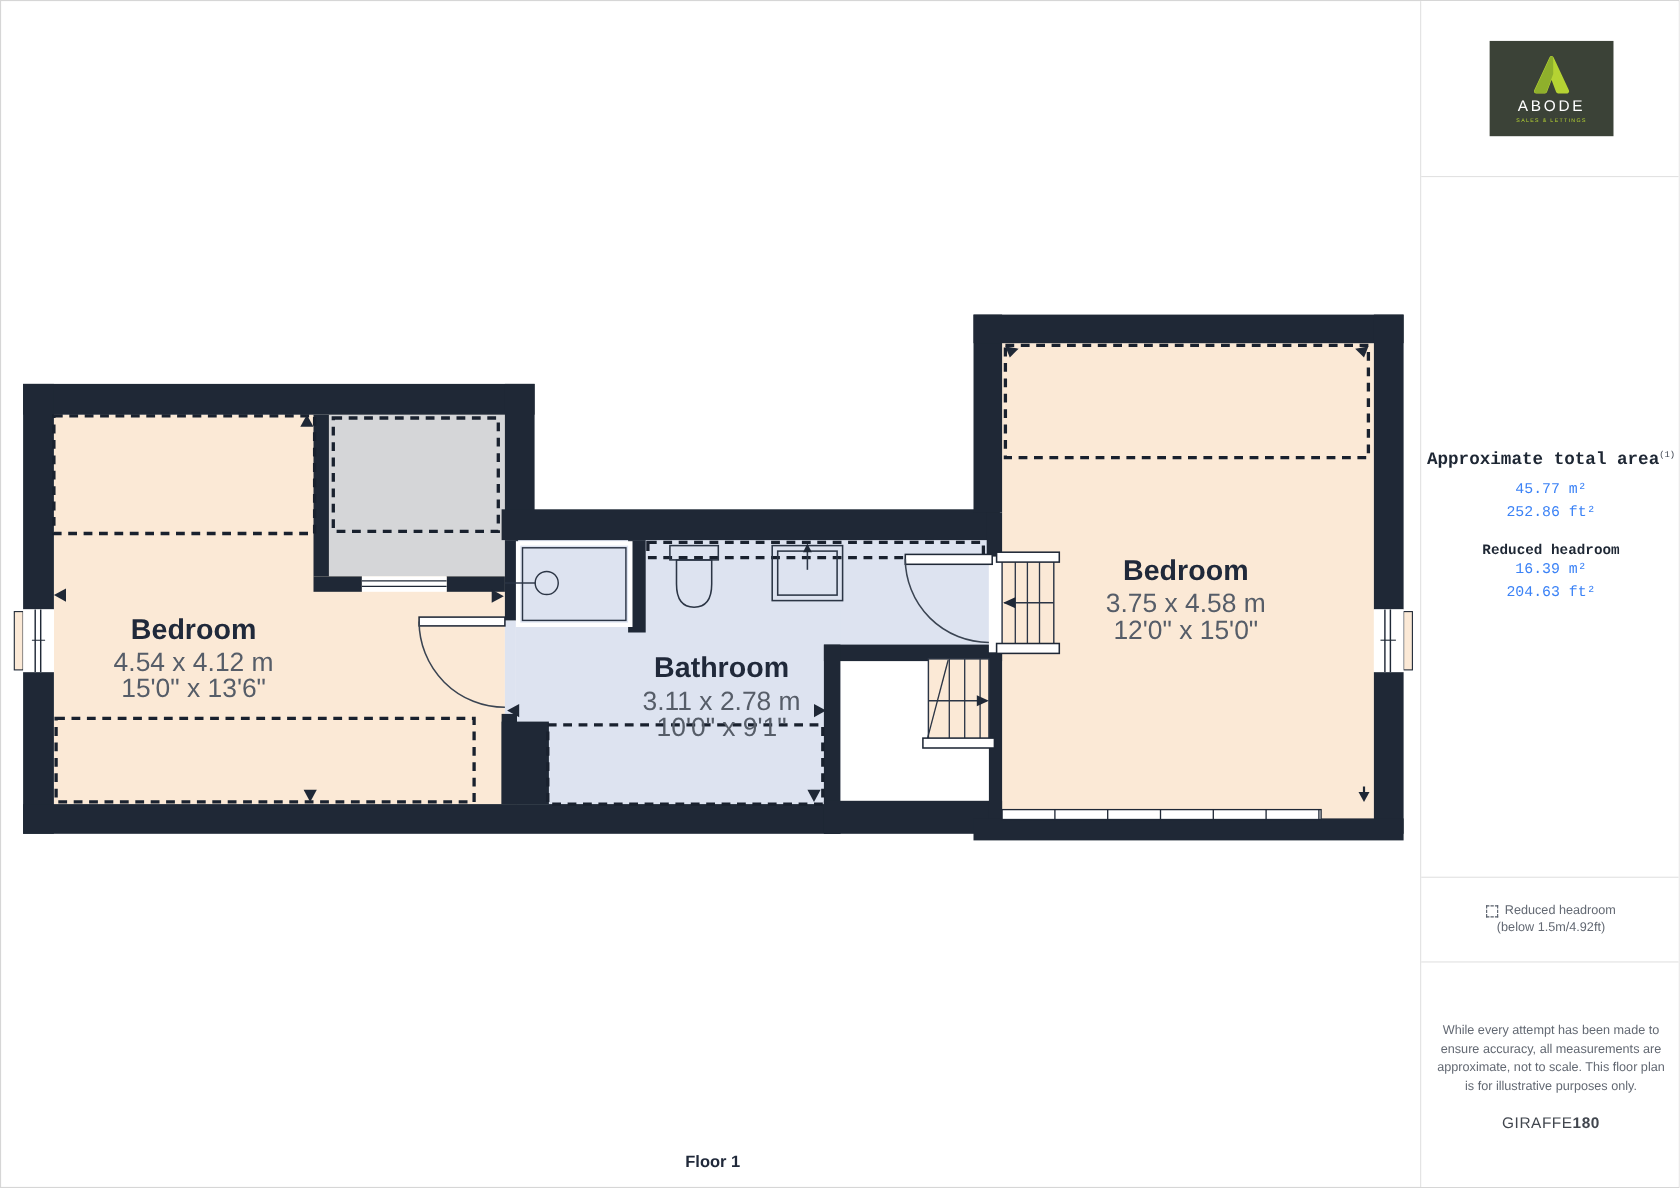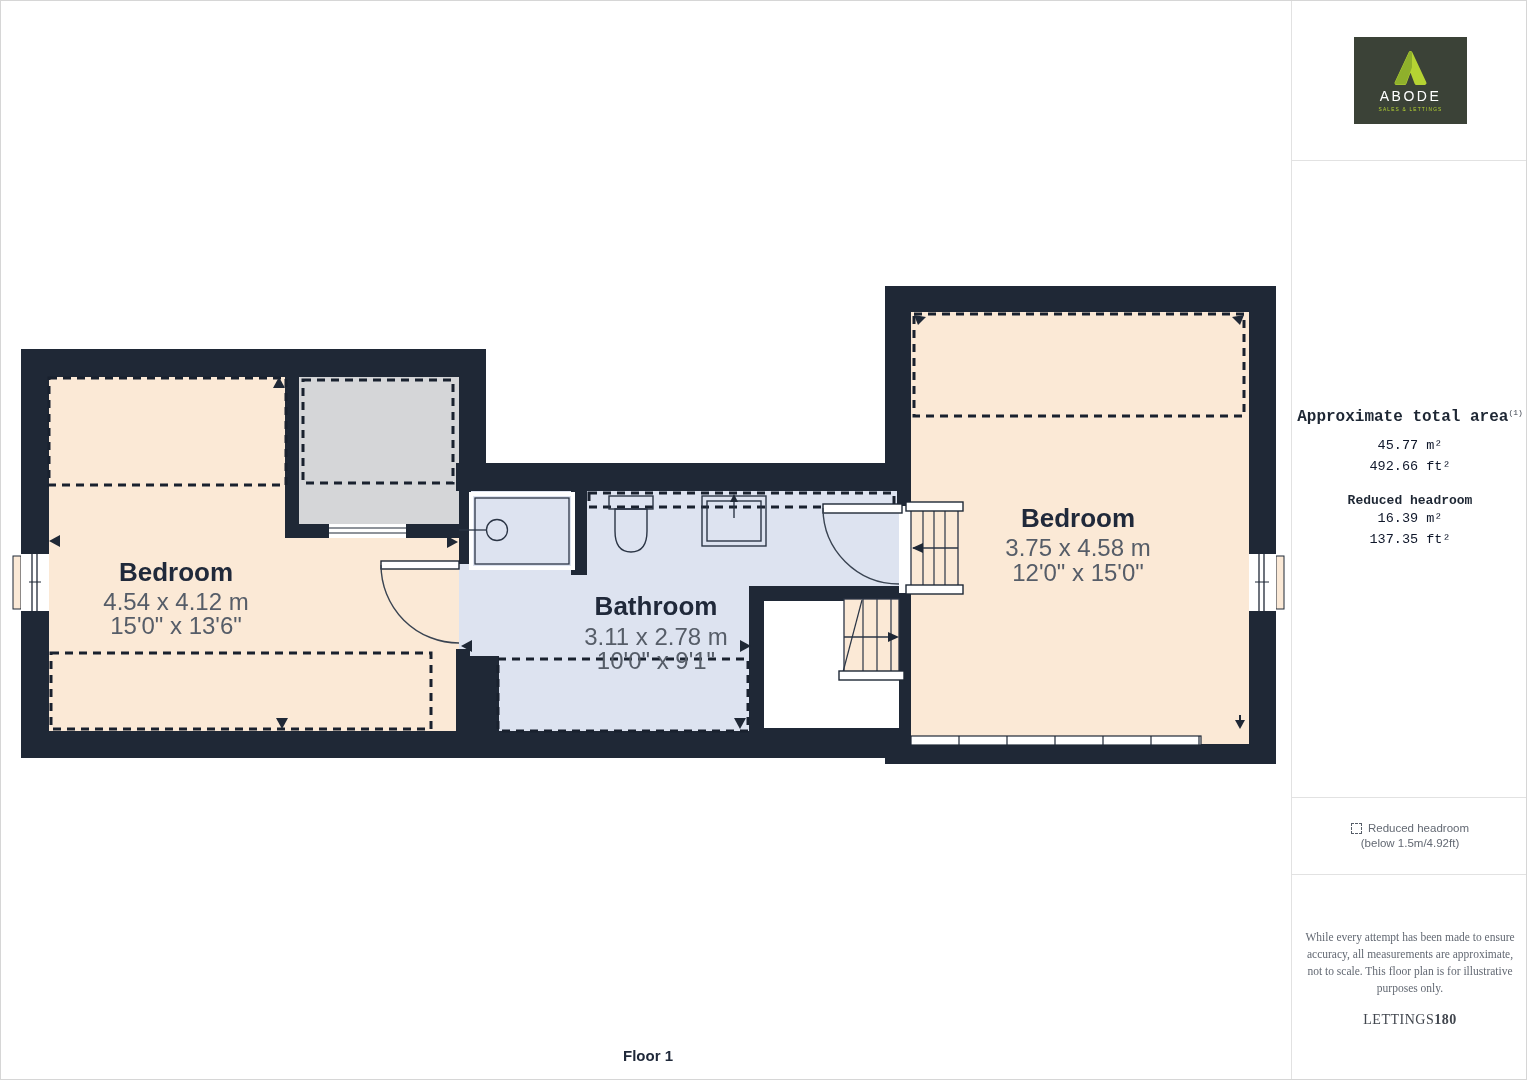--- a/index.html
+++ b/index.html
@@ -14,24 +14,24 @@
   
   #sidebar{position:absolute;left:1290px;top:0;width:237px;height:1080px;
            border-left:1px solid #e2e2e2;box-sizing:border-box;background:#fff;
            display:flex;flex-direction:column;color:#20293a;}
   .sb-section{box-sizing:border-box;border-bottom:1px solid #e2e2e2;
               display:flex;flex-direction:column;align-items:center;justify-content:center;text-align:center;}
   #sb-logo-section{height:160px;}
   #sb-info-section{height:637px;font-family:Liberation Mono, monospace;}
   #sb-footnote-section{height:57px;}
   #sb-legend-section{height:77px;}
-  #sb-disclaimer-section{flex:1;border-bottom:none;padding:0 12px;font-family:Liberation Serif, serif;}
+  #sb-disclaimer-section{flex:1;border-bottom:none;padding:0 12px;}
   .sb-title{font-size:16px;font-weight:700;color:#1e2734;}
   .sb-title sup{font-size:8px;font-weight:400;color:#3c434e;}
-  .sb-val{font-size:13.5px;color:#0f172a;line-height:21px;}
+  .sb-val{font-size:13.5px;color:#3b82f6;line-height:21px;}
   .sb-sub{font-size:13px;font-weight:700;color:#1e2734;margin-top:16px;}
   .sb-note{font-size:11.5px;color:#636973;line-height:15px;}
   .legend-line{font-size:11.5px;color:#636973;line-height:15px;display:flex;align-items:center;gap:6px;}
   .legend-swatch{display:inline-block;width:11px;height:11px;border:1.5px dashed #565d68;box-sizing:border-box;}
   .disclaimer{font-size:11.5px;color:#636973;line-height:17px;max-width:212px;}
   .watermark{margin-top:15px;font-size:14px;color:#41464e;letter-spacing:.5px;}
   .watermark b{font-weight:700;}
   #sb-info-section .gap8{height:8px;}
 </style>
 </head>
@@ -215,38 +215,38 @@
         <text x="56.5" y="74" text-anchor="middle" fill="#b5d333" font-size="4.8" letter-spacing="1.2" font-family="Liberation Sans, sans-serif">SALES &amp; LETTINGS</text>
       </svg>
     </div>
 
     <div class="sb-section" id="sb-info-section">
       <div class="sb-title">
         <span>Approximate total area</span><sup>(1)</sup>
       </div>
       <div class="gap8"></div>
       <div class="sb-val">45.77 m²</div>
-      <div class="sb-val">492.66 ft²</div>
+      <div class="sb-val">252.86 ft²</div>
       <div class="sb-sub">Reduced headroom</div>
       <div class="sb-val">16.39 m²</div>
-      <div class="sb-val">137.35 ft²</div>
+      <div class="sb-val">204.63 ft²</div>
     </div>
 
 
     <div class="sb-section" id="sb-legend-section">
       <div class="legend-line">
         <span class="legend-swatch"></span>
         <span>Reduced headroom</span>
       </div>
       <div class="legend-line">
         <span>(below 1.5m/4.92ft)</span>
       </div>
     </div>
 
     <div class="sb-section" id="sb-disclaimer-section">
       <div class="disclaimer">While every attempt has been made to ensure accuracy, all measurements are approximate, not to scale. This floor plan is for illustrative purposes only.</div>
       <div class="watermark">
-        <span>LETTINGS</span><b>180</b>
+        <span>GIRAFFE</span><b>180</b>
       </div>
     </div>
 
   </div>
 </div>
 
 </body></html>

